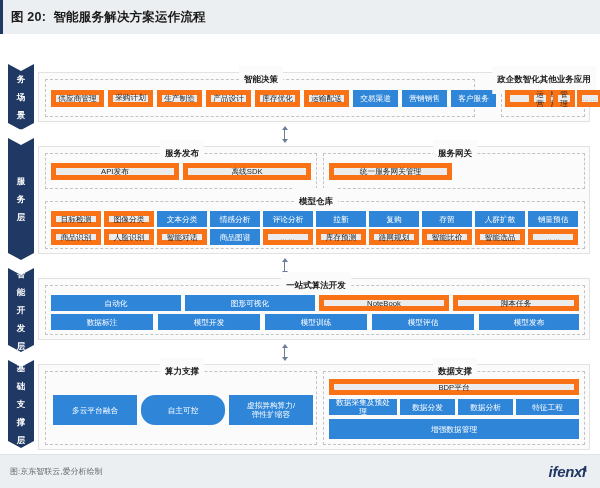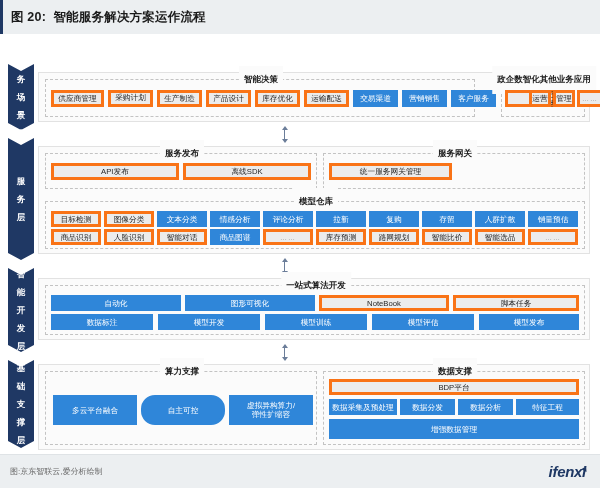--- a/index.html
+++ b/index.html
@@ -63,21 +63,21 @@
     white-space: nowrap;
     transform: translate(-50%, -50%);
   }
 
   
   .chip {
     position: absolute;
     display: flex; align-items: center; justify-content: center;
     font-size: 7.7px; color: #262626;
     background: #ececec;
-    border: 3px solid #f97316;
+    border: 5px solid #f97316;
     text-align: center; line-height: 9px;
     white-space: pre-line;
   }
   .chip.blue {
     background: #2f86d9; border-color: #2f86d9; color: #fff;
   }
   .chip.dots { color: #9a9a9a; letter-spacing: 1px; font-size: 7px; }
 
   
   .conn {

